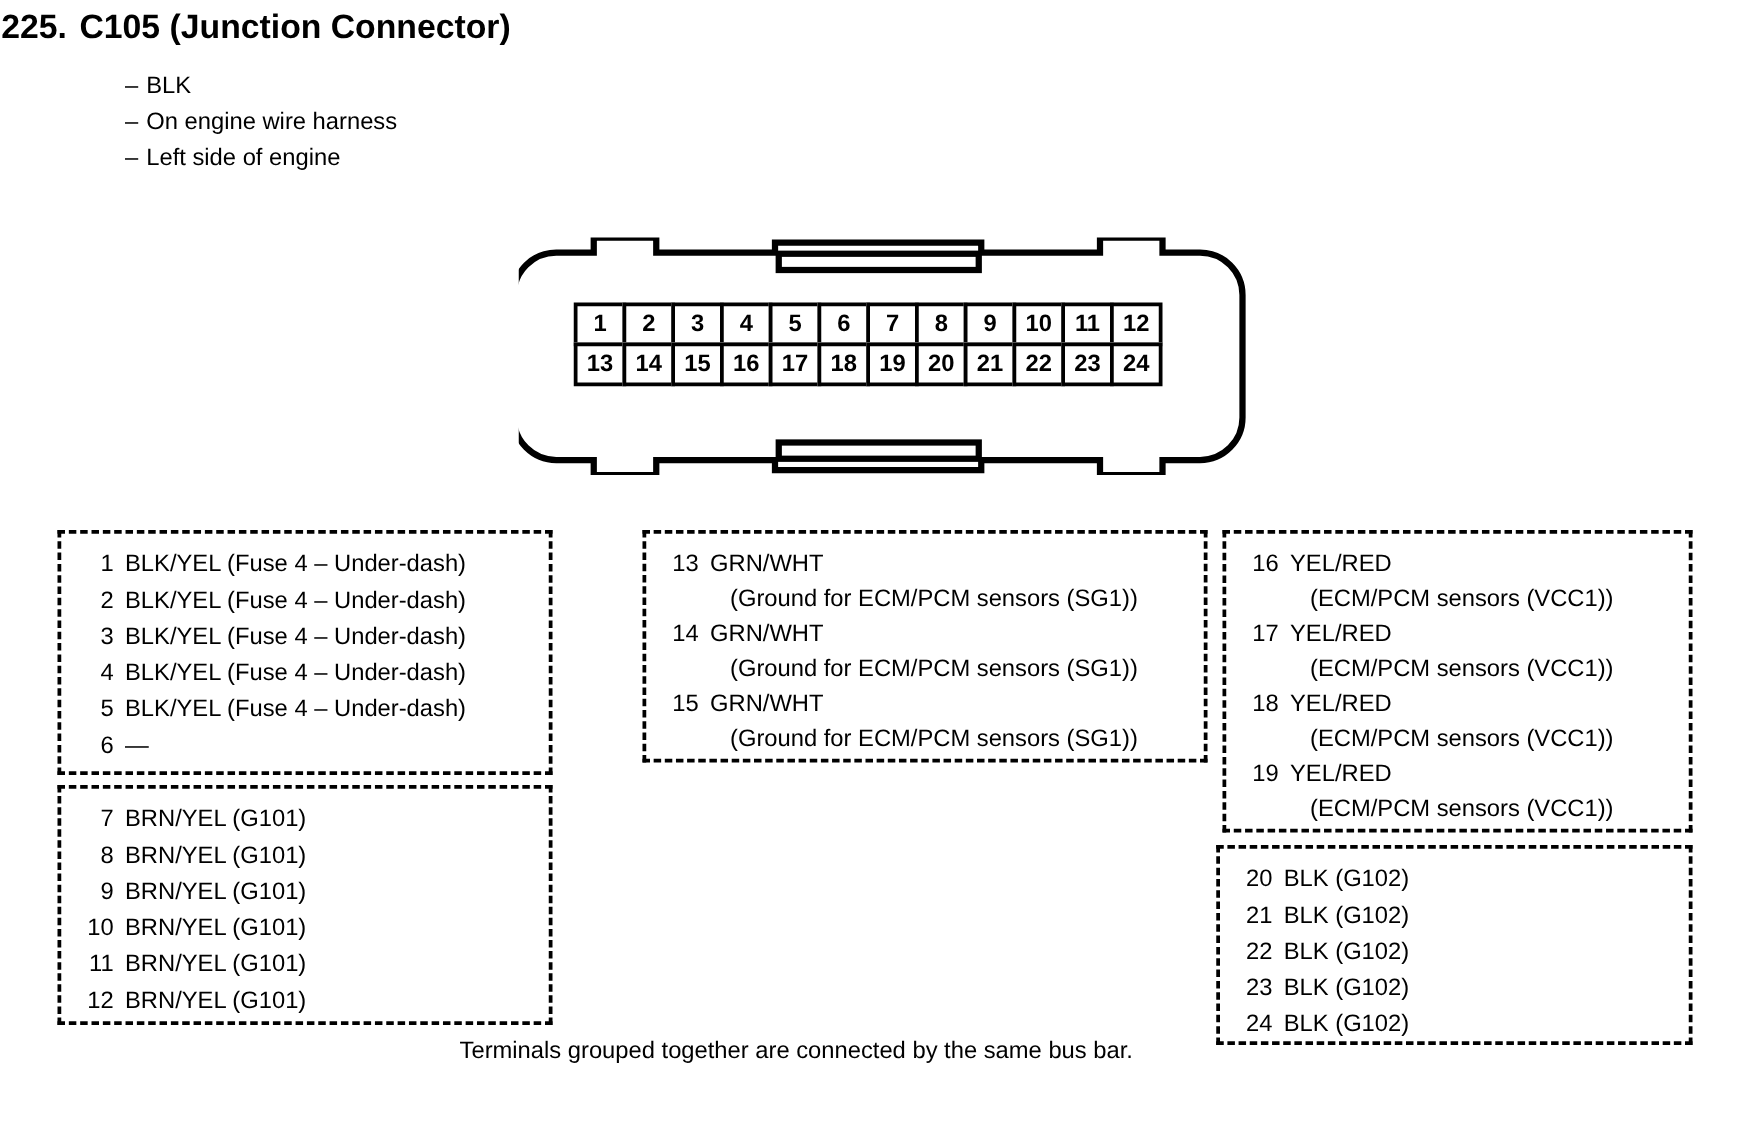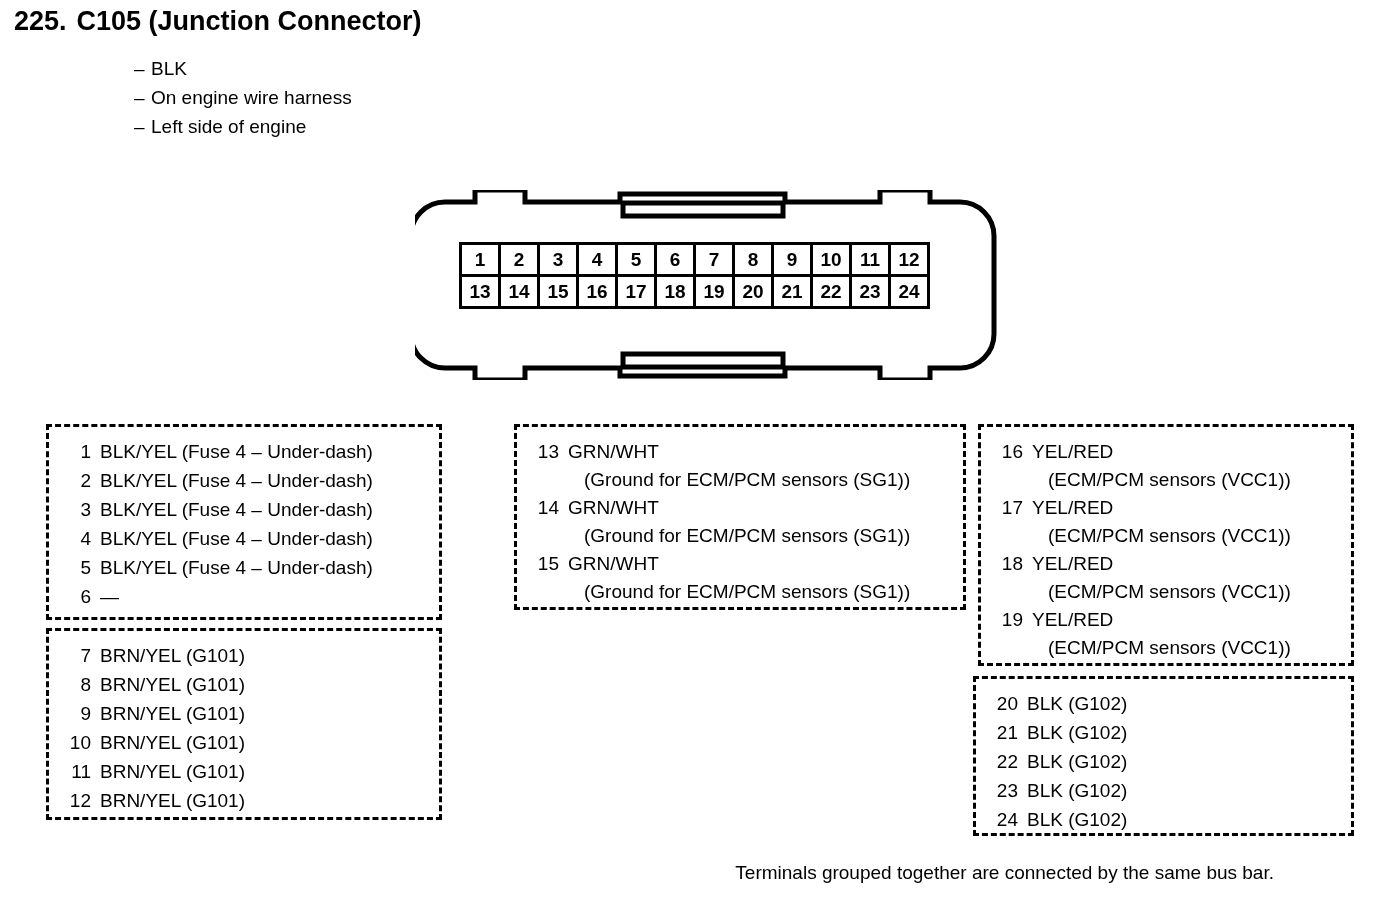--- a/index.html
+++ b/index.html
@@ -12,37 +12,37 @@
     height: 914px;
     position: relative;
     font-family: "Liberation Sans", sans-serif;
     color: #000000;
     overflow: hidden;
   }
 
   
   #title {
     position: absolute;
-    left: 14px;
+    left: 1px;
     top: 6px;
     font-size: 27px;
     font-weight: bold;
     letter-spacing: 0px;
     white-space: nowrap;
   }
   #title .num { margin-right: 10px; }
 
   #bullets {
     position: absolute;
     left: 100px;
     top: 54px;
     font-size: 19px;
     line-height: 29px;
   }
-  #bullets div { white-space: nowrap; margin-left: 34px; }
+  #bullets div { white-space: nowrap; }
   #bullets .dash { display: inline-block; width: 17px; }
 
   
   #connector {
     position: absolute;
     left: 415px;
     top: 190px;
     width: 600px;
     height: 190px;
   }
@@ -101,23 +101,23 @@
   #box-a { left: 46px;  top: 424px;  width: 396px; height: 196px; }
   #box-b { left: 46px;  top: 628px;  width: 396px; height: 192px; }
   #box-c { left: 514px; top: 424px;  width: 452px; height: 186px; }
   #box-d { left: 978px; top: 424px;  width: 376px; height: 242px; }
   #box-e { left: 973px; top: 676px;  width: 381px; height: 160px; }
 
   
   #footer {
     position: absolute;
     left: 0;
-    top: 862px;
+    top: 830px;
     width: 1274px;
-    text-align: right;
+    text-align: center;
     font-size: 19px;
   }
 </style>
 </head>
 <body>
 
 <div id="title">
   <span class="num">225.</span><span>C105 (Junction Connector)</span>
 </div>
 

